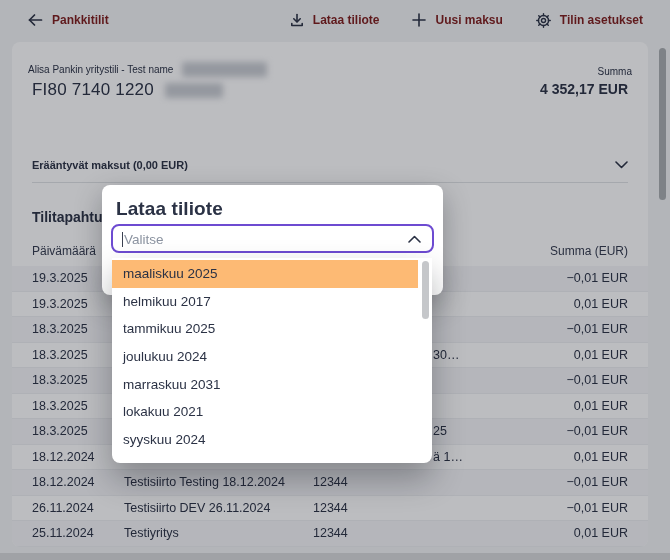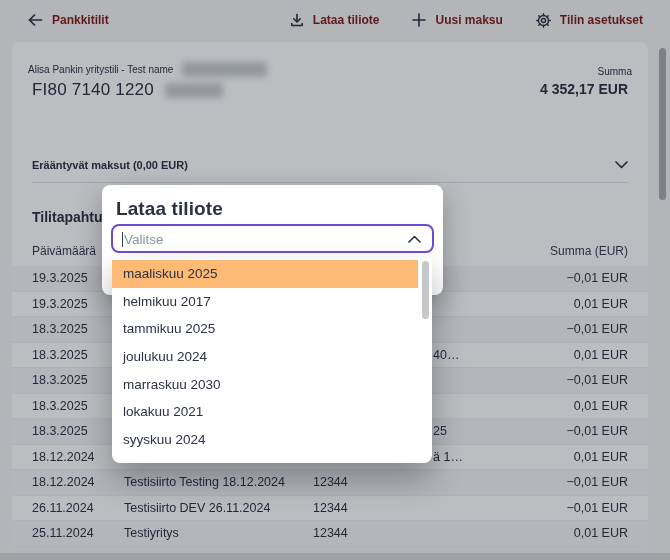--- a/index.html
+++ b/index.html
@@ -215,21 +215,21 @@
       <span class="td-date">18.3.2025</span>
       <span class="td-desc"></span>
       <span class="td-ref"></span>
       <span class="td-frag"></span>
       <span class="td-amt">−0,01 EUR</span>
     </div>
     <div class="trow">
       <span class="td-date">18.3.2025</span>
       <span class="td-desc"></span>
       <span class="td-ref"></span>
-      <span class="td-frag">40…</span>
+      <span class="td-frag">30…</span>
       <span class="td-amt">0,01 EUR</span>
     </div>
     <div class="trow">
       <span class="td-date">18.3.2025</span>
       <span class="td-desc"></span>
       <span class="td-ref"></span>
       <span class="td-frag"></span>
       <span class="td-amt">−0,01 EUR</span>
     </div>
     <div class="trow">
@@ -292,19 +292,19 @@
       </svg>
     </span>
   </div>
 </div>
 
 <div class="dropdown">
   <div class="option active">maaliskuu 2025</div>
   <div class="option">helmikuu 2017</div>
   <div class="option">tammikuu 2025</div>
   <div class="option">joulukuu 2024</div>
-  <div class="option">marraskuu 2030</div>
+  <div class="option">marraskuu 2031</div>
   <div class="option">lokakuu 2021</div>
   <div class="option">syyskuu 2024</div>
   <div class="dd-thumb"></div>
 </div>
 
 <div class="page-thumb"></div>
 
 </body></html>

